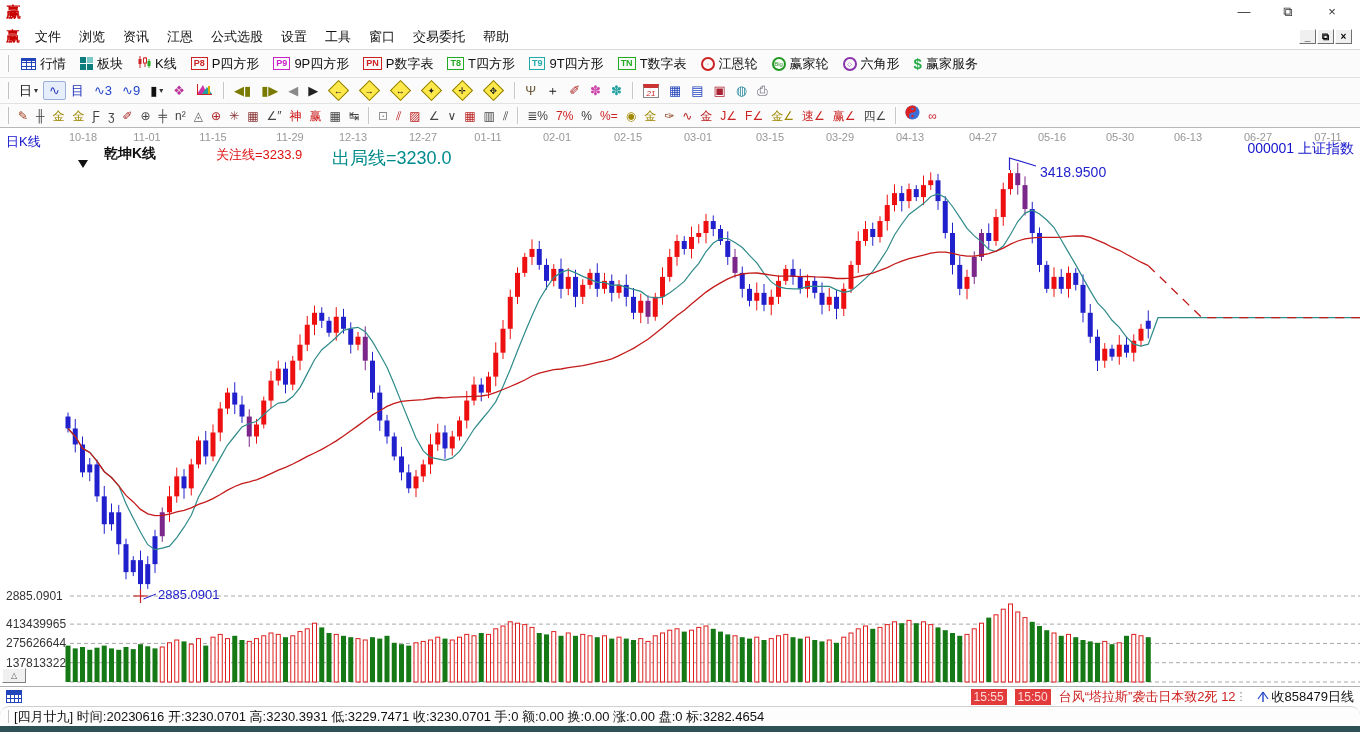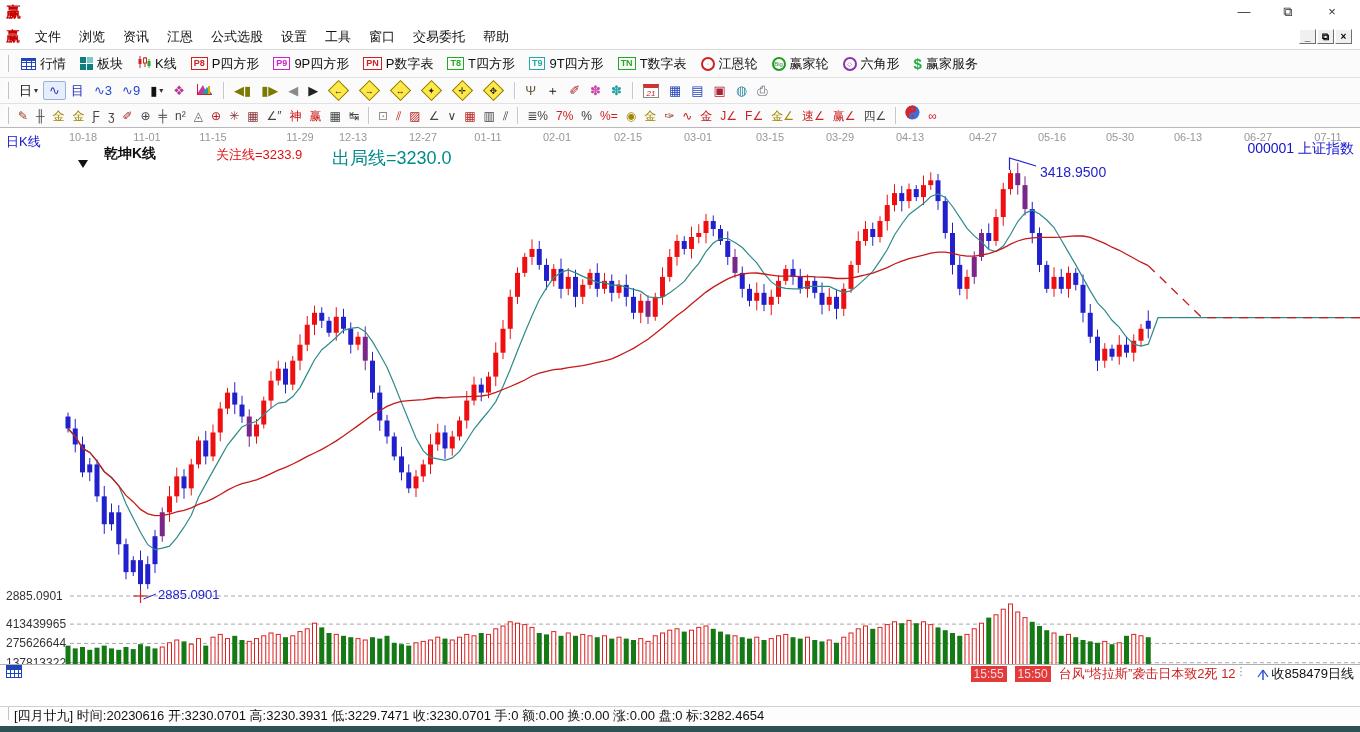--- a/index.html
+++ b/index.html
@@ -54,36 +54,36 @@
   .lbl-qiankun { position:absolute; left:104px; top:17px; color:#111; font-size:14px; font-weight:bold; }
   .lbl-watch { position:absolute; left:216px; top:18px; color:#dd1111; font-size:13px; }
   .lbl-exit { position:absolute; left:332px; top:18px; color:#008b8b; font-size:18px; }
   .lbl-stock { position:absolute; right:6px; top:12px; color:#1414cc; font-size:14px; }
   .cursor-arrow { position:absolute; left:78px; top:32px; width:0; height:0;
     border-left:5px solid transparent; border-right:5px solid transparent; border-top:8px solid #111; }
   .btn-collapse { position:absolute; left:2px; top:540px; width:24px; height:15px; background:#f0f0f0;
     border:1px solid; border-color:#fff #808080 #808080 #fff; font-size:8px; color:#555; text-align:center; line-height:13px; }
 
   
-  .newsbar { position:absolute; left:0; top:664px; width:1360px; height:20px; background:#fff;
-    border-top:1px solid #b0b0b0; display:flex; align-items:flex-start; padding:0 6px; font-size:13px; }
+  .newsbar { position:absolute; left:0; top:686px; width:1360px; height:20px; background:#fff;
+    border-top:1px solid #b0b0b0; display:flex; align-items:center; padding:0 6px; font-size:13px; }
   .news-grid-icon { width:16px; height:13px; border:1px solid #2244bb; margin-right:8px;
     background:linear-gradient(#2244bb 3px,transparent 3px),
       repeating-linear-gradient(90deg,transparent 0 3px,#2244bb 3px 4px),
       repeating-linear-gradient(transparent 0 3px,#2244bb 3px 4px); }
   .news-items { margin-left:auto; display:flex; align-items:center; gap:8px; }
   .news-time { background:#e23b3b; color:#ffd9d9; font-size:12px; padding:0 3px; line-height:16px; }
   .news-text { color:#cc2222; }
   .news-dots { color:#888; font-size:11px; }
   .signal-wrap { display:flex; align-items:center; gap:3px; margin-left:10px; }
   .news-close { color:#111; }
 
   
   .statusbar { position:absolute; left:0; top:706px; width:1360px; height:20px; background:#fdfdfd;
-    border-top:1px solid #d0d0d0; display:flex; font-size:13px; color:#111; padding:0 4px; }
+    border-top:1px solid #d0d0d0; display:flex; align-items:center; font-size:13px; color:#111; padding:0 4px;border-radius:9px; }
   .statusbar .grip { height:13px; }
   .bottomstrip { position:absolute; left:0; top:726px; width:1360px; height:6px; background:#2d5154; }
 </style>
 </head>
 <body>
 
 <div class="app">
 
   <div class="titlebar">
     <span class="logo">赢</span>
@@ -819,21 +819,21 @@
         <line x1="140.5" y1="589" x2="140.5" y2="603" stroke="#cc2222" stroke-width="1.2"></line>
         <polyline points="143.5,599 156,594" fill="none" stroke="#2222cc" stroke-width="1"></polyline>
         <text x="158" y="599" fill="#2222cc" font-size="13">2885.0901</text>
         <polyline points="1009.5,170.0000000000001 1009.5,158.0000000000001 1036,166.0000000000001" fill="none" stroke="#2222cc" stroke-width="1.2"></polyline>
         <text x="1040" y="177.0000000000001" fill="#2222cc" font-size="14">3418.9500</text>
       </svg>
     <div id="dates">
         <span class="date-lbl" style="left: 83px;">10-18</span>
         <span class="date-lbl" style="left: 147px;">11-01</span>
         <span class="date-lbl" style="left: 213px;">11-15</span>
-        <span class="date-lbl" style="left: 300px;">11-29</span>
+        <span class="date-lbl" style="left: 290px;">11-29</span>
         <span class="date-lbl" style="left: 353px;">12-13</span>
         <span class="date-lbl" style="left: 423px;">12-27</span>
         <span class="date-lbl" style="left: 488px;">01-11</span>
         <span class="date-lbl" style="left: 557px;">02-01</span>
         <span class="date-lbl" style="left: 628px;">02-15</span>
         <span class="date-lbl" style="left: 698px;">03-01</span>
         <span class="date-lbl" style="left: 770px;">03-15</span>
         <span class="date-lbl" style="left: 840px;">03-29</span>
         <span class="date-lbl" style="left: 910px;">04-13</span>
         <span class="date-lbl" style="left: 983px;">04-27</span>

